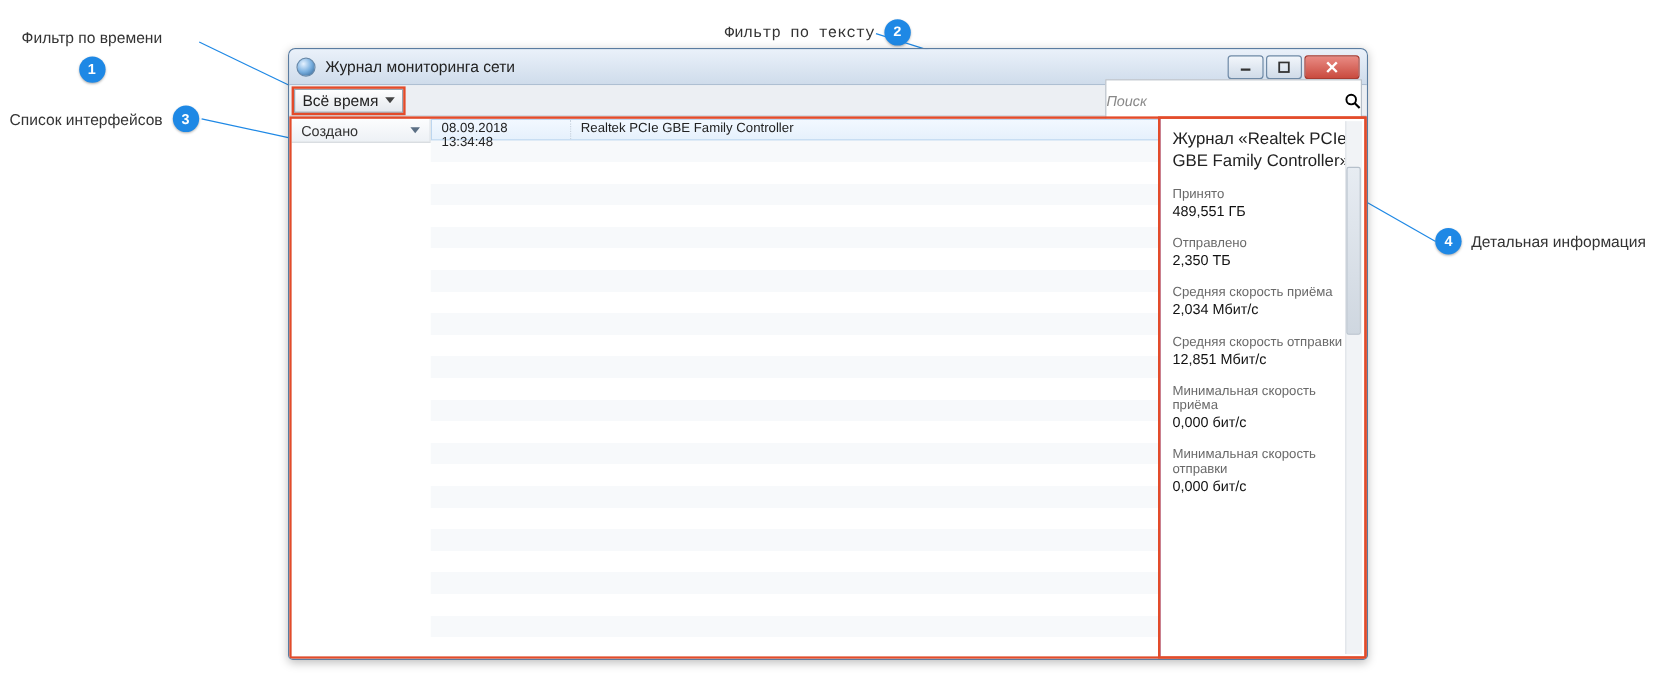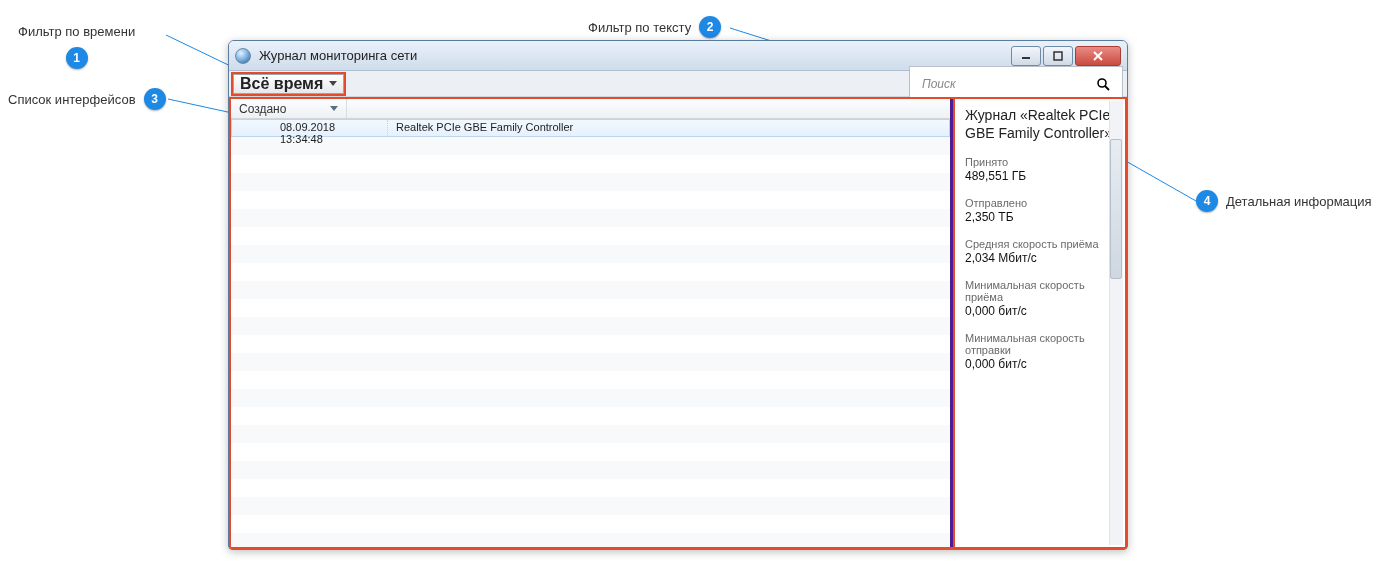--- a/index.html
+++ b/index.html
@@ -45,21 +45,21 @@
     pointer-events: none;
   }
   svg.leaders line {
     stroke: #1e88e5;
     stroke-width: 1;
   }
 
   
   .window {
     position: absolute;
-    left: 228px;
+    left: 240px;
     top: 40px;
     width: 900px;
     height: 510px;
     border: 1px solid #5a7ca0;
     border-radius: 6px 6px 4px 4px;
     background: linear-gradient(#d9e4f1, #cad9ea 30px, #e9eef4 30px, #e9eef4);
     box-shadow: 0 2px 8px rgba(0,0,0,0.25);
     display: flex;
     flex-direction: column;
     overflow: hidden;
@@ -116,41 +116,40 @@
   }
   .time-filter {
     height: 20px;
     display: flex;
     align-items: center;
     padding: 0 6px;
     background: linear-gradient(#fefefe, #e5e9ee);
     border: 1px solid #9aa6b2;
     outline: 2px solid #e34b2a;
     outline-offset: 0;
-    font-size: 16px;
+    font-size: 13px;
     color: #222;
     gap: 6px;
     cursor: pointer;
-    font-weight: bold;
   }
   .time-filter .arrow {
     width: 0; height: 0;
     border-left: 4px solid transparent;
     border-right: 4px solid transparent;
     border-top: 5px solid #444;
   }
   .toolbar .spacer { flex: 1; }
   .search-wrap {
     display: flex;
     align-items: center;
     width: 214px;
     height: 36px;
     background: #fff;
     border: 1px solid #b8c0c9;
-    padding: 0 12px;
+    padding: 0 0;
   }
   .search-input {
     flex: 1;
     border: none;
     outline: none;
     font-size: 12px;
     color: #333;
     background: transparent;
   }
   .search-input::placeholder { color: #888; font-style: italic; }
@@ -165,22 +164,22 @@
     display: flex;
     background: #fff;
     position: relative;
     outline: 2px solid #e34b2a;
     outline-offset: 0;
     margin: 2px;
   }
   .list-pane {
     flex: 1;
     display: flex;
-    flex-direction: column;
-    border-right: 5px solid #4c1d95;
+    flex-direction: row;
+    border-right: 1px solid #4c1d95;
     min-width: 0;
   }
   .col-headers {
     display: flex;
     height: 20px;
     background: linear-gradient(#fcfdfe, #edf1f5);
     border-bottom: 1px solid #d0d5da;
     font-size: 12px;
     color: #333;
   }
@@ -209,21 +208,20 @@
       #f7f9fb 18px, #f7f9fb 36px
     );
   }
   .row {
     display: flex;
     height: 18px;
     font-size: 11px;
     color: #222;
     background: linear-gradient(#f2f8ff, #e6f1fc);
     border: 1px solid #bcd6f0;
-    padding-left: 40px;
   }
   .row .cell { padding: 1px 8px; }
   .row .cell.created { width: 116px; border-right: 1px dotted #c9d4df; }
   .row .cell.interface { flex: 1; }
 
   
   .details-pane {
     width: 170px;
     padding: 8px 10px 8px 10px;
     overflow-y: auto;
@@ -271,21 +269,21 @@
     border-radius: 2px;
   }
 </style>
 </head>
 <body>
 
 <div class="callout" style="left:18px; top:24px;flex-direction:column;">
   <span class="label">Фильтр по времени</span>
   <span class="bubble">1</span>
 </div>
-<div class="callout" style="left:588px; top:16px;">
+<div class="callout" style="left:604px; top:16px;font-family:Liberation Mono, monospace;">
   <span class="label">Фильтр по тексту</span>
   <span class="bubble">2</span>
 </div>
 <div class="callout" style="left:8px; top:88px;">
   <span class="label">Список интерфейсов</span>
   <span class="bubble">3</span>
 </div>
 <div class="callout right" style="left:1196px; top:190px;">
   <span class="bubble">4</span>
   <span class="label">Детальная информация</span>
@@ -363,20 +361,24 @@
       </div>
       <div class="stat">
         <div class="label">Отправлено</div>
         <div class="value">2,350 ТБ</div>
       </div>
       <div class="stat">
         <div class="label">Средняя скорость приёма</div>
         <div class="value">2,034 Мбит/с</div>
       </div>
       <div class="stat">
+        <div class="label">Средняя скорость отправки</div>
+        <div class="value">12,851 Мбит/с</div>
+      </div>
+      <div class="stat">
         <div class="label">Минимальная скорость приёма</div>
         <div class="value">0,000 бит/с</div>
       </div>
       <div class="stat">
         <div class="label">Минимальная скорость отправки</div>
         <div class="value">0,000 бит/с</div>
       </div>
     </div>
 
     <div class="scroll-track"></div>

